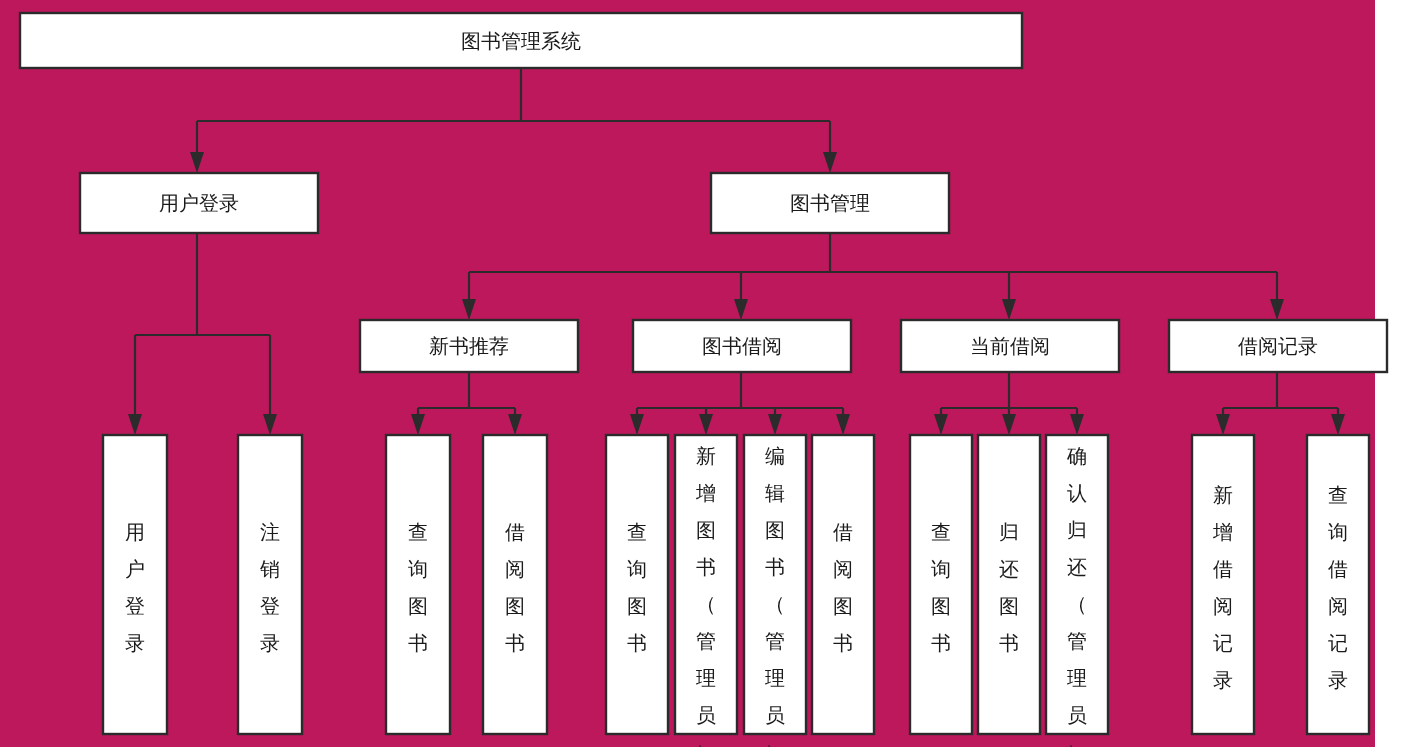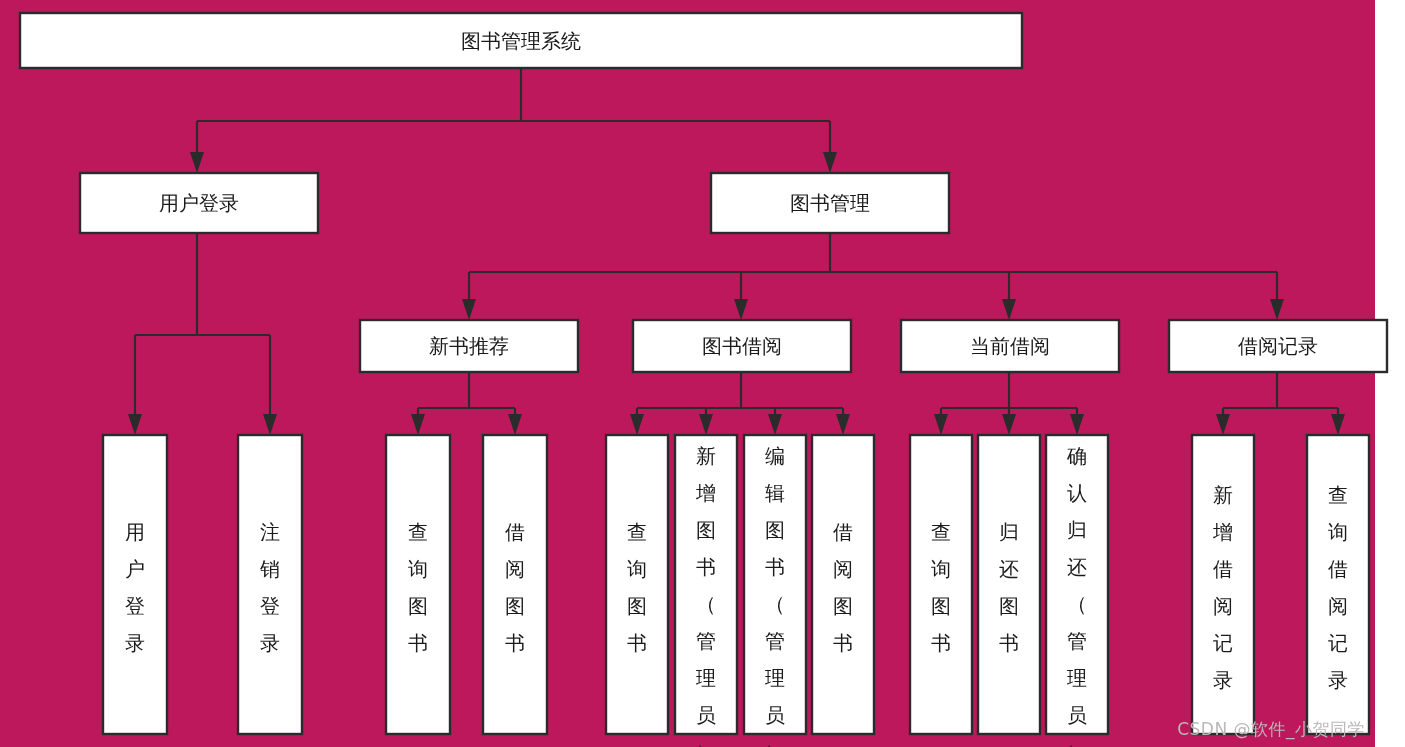--- a/index.html
+++ b/index.html
@@ -234,14 +234,13 @@
       <rect class="node-rect" x="1192" y="435" width="62" height="299"></rect>
       <text class="leaf-label-v" x="1223" y="490"><tspan x="1223" y="501.5">新</tspan><tspan x="1223" y="538.5">增</tspan><tspan x="1223" y="575.5">借</tspan><tspan x="1223" y="612.5">阅</tspan><tspan x="1223" y="649.5">记</tspan><tspan x="1223" y="686.5">录</tspan></text>
     </g>
     <g>
       <rect class="node-rect" x="1307" y="435" width="62" height="299"></rect>
       <text class="leaf-label-v" x="1338" y="490"><tspan x="1338" y="501.5">查</tspan><tspan x="1338" y="538.5">询</tspan><tspan x="1338" y="575.5">借</tspan><tspan x="1338" y="612.5">阅</tspan><tspan x="1338" y="649.5">记</tspan><tspan x="1338" y="686.5">录</tspan></text>
     </g>
 
   </svg>
 
-  <div class="watermark">CSDN @软件_小贺同学</div>
 </div>
 
 </body></html>

